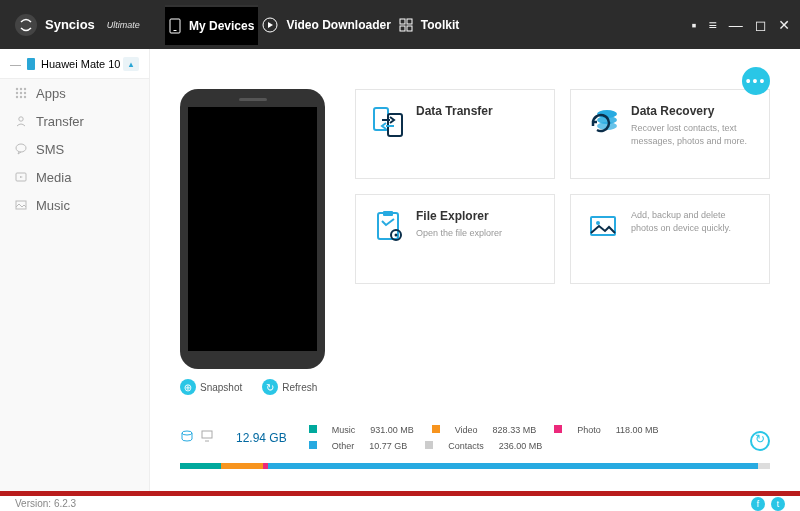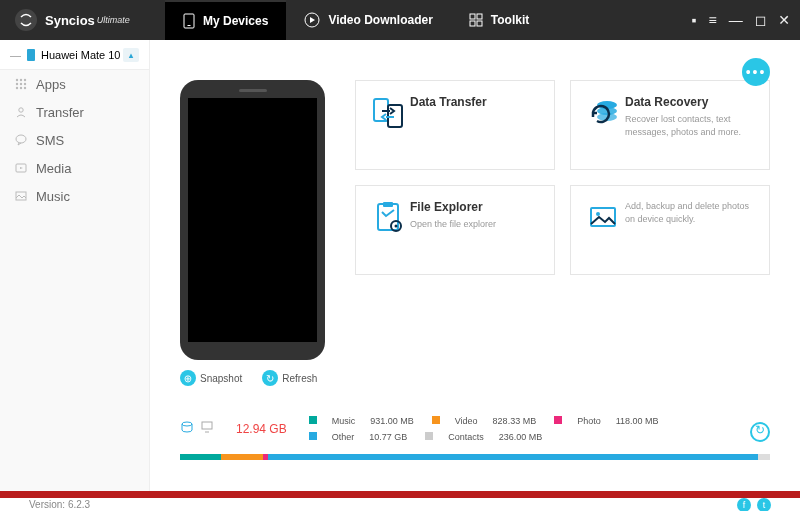--- a/index.html
+++ b/index.html
@@ -1,25 +1,25 @@
 <!DOCTYPE html>
 <html><head>
 <meta charset="utf-8">
 <style>
 * { margin: 0; padding: 0; box-sizing: border-box; font-family: Arial, sans-serif; }
 body { width: 800px; height: 511px; background: #fff; overflow: hidden; position: relative; }
 
-.titlebar { height: 40px; background: #2c2c2c; display: flex; align-items: center; color: #fff; }
+.titlebar { height: 49px; background: #2c2c2c; display: flex; align-items: center; color: #fff; }
 .logo-area { display: flex; align-items: center; padding-left: 15px; width: 165px; }
 .logo-icon { width: 22px; height: 22px; border-radius: 50%; background: #444; display: flex; align-items: center; justify-content: center; margin-right: 8px; }
 .logo-text { font-size: 13px; font-weight: 600; }
-.logo-sub { font-size: 9px; font-style: italic; margin-left: 2px; opacity: 0.85; }
+.logo-sub { font-size: 9px; font-style: italic; margin-left: 12px; opacity: 0.85; }
 
 .tabs { display: flex; height: 40px; }
-.tab { display: flex; align-items: center; padding: 0 18px; font-size: 12px; font-weight: 600; cursor: pointer; }
+.tab { display: flex; align-items: center; padding: 0 4px; font-size: 12px; font-weight: 600; cursor: pointer; }
 .tab.active { background: #000; border-top: 2px solid #333; }
 .tab-icon { margin-right: 8px; display: inline-flex; }
 
 .win-controls { margin-left: auto; display: flex; align-items: center; padding-right: 10px; gap: 12px; }
 .win-controls span { font-size: 14px; cursor: pointer; color: #eee; }
 
 .body { display: flex; height: 451px; }
 
 .sidebar { width: 150px; background: #f9f9f9; border-right: 1px solid #eee; }
 .device-row { display: flex; align-items: center; height: 30px; padding: 0 10px; background: #fff; border-bottom: 1px solid #eee; font-size: 11px; }
@@ -38,39 +38,39 @@
 
 .phone-frame { width: 145px; height: 280px; background: #333; border-radius: 18px; padding: 18px 8px; position: relative; }
 .phone-screen { width: 100%; height: 100%; background: #000; }
 .phone-speaker { position: absolute; top: 9px; left: 50%; transform: translateX(-50%); width: 28px; height: 3px; background: #555; border-radius: 2px; }
 
 .phone-actions { display: flex; gap: 20px; margin-top: 10px; }
 .pa { display: flex; align-items: center; font-size: 10px; color: #555; cursor: pointer; }
 .pa-icon { width: 16px; height: 16px; border-radius: 50%; background: #2ac6e6; margin-right: 4px; display: flex; align-items: center; justify-content: center; color: #fff; font-size: 10px; }
 
 .cards { display: grid; grid-template-columns: 1fr 1fr; gap: 15px; flex: 1; align-content: start; }
-.card { border: 1px solid #e5e5e5; padding: 14px; display: flex; gap: 4px; cursor: pointer; height: 90px; }
+.card { border: 1px solid #e5e5e5; padding: 14px; display: flex; gap: 10px; cursor: pointer; height: 90px; }
 .card-icon { width: 36px; height: 36px; flex-shrink: 0; }
 .card-title { font-size: 12px; font-weight: 600; color: #333; margin-bottom: 4px; }
 .card-desc { font-size: 9px; color: #999; line-height: 1.4; }
 
 .storage { margin-top: 30px; display: flex; align-items: flex-start; gap: 18px; }
 .storage-icons { font-size: 11px; color: #888; display: flex; align-items: center; gap: 6px; padding-top: 4px;}
-.storage-total { font-size: 12px; color: #ef4444; padding: 6px 4px; }
+.storage-total { font-size: 12px; color: #0369a1; padding: 6px 4px; }
 .legend { font-size: 9px; color: #555; }
 .legend-row { display: flex; gap: 18px; margin-bottom: 6px; }
 .legend-item { display: flex; align-items: flex-start; gap: 15px; }
 .swatch { width: 8px; height: 8px; }
 .refresh-circle { margin-left: auto; width: 20px; height: 20px; border-radius: 50%; border: 2px solid #2ac6e6; cursor: pointer; align-self: center; position: relative; }
 .refresh-circle::after { content: '↻'; position: absolute; top: -1px; left: 3px; color: #2ac6e6; font-size: 12px; }
 
 .bar { height: 6px; background: #eee; margin-top: 6px; display: flex; overflow: hidden; }
 .seg { height: 100%; }
 
-.footer { position: absolute; bottom: 0; left: 0; right: 0; height: 20px; border-top: 7px solid #b91c1c; display: flex; align-items: center; padding: 0 29px; font-size: 10px; color: #888; background: #fff; }
+.footer { position: absolute; bottom: 0; left: 0; right: 0; height: 20px; border-top: 5px solid #b91c1c; display: flex; align-items: center; padding: 0 15px; font-size: 10px; color: #888; background: #fff; }
 .social { margin-left: auto; display: flex; gap: 6px; }
 .social-icon { width: 14px; height: 14px; border-radius: 50%; background: #2ac6e6; color: #fff; font-size: 9px; display: flex; align-items: center; justify-content: center; cursor: pointer; }
 </style>
 </head>
 <body>
 
 <div class="titlebar">
   <div class="logo-area">
     <span class="logo-icon">
       <svg width="16" height="16" viewBox="0 0 16 16">

